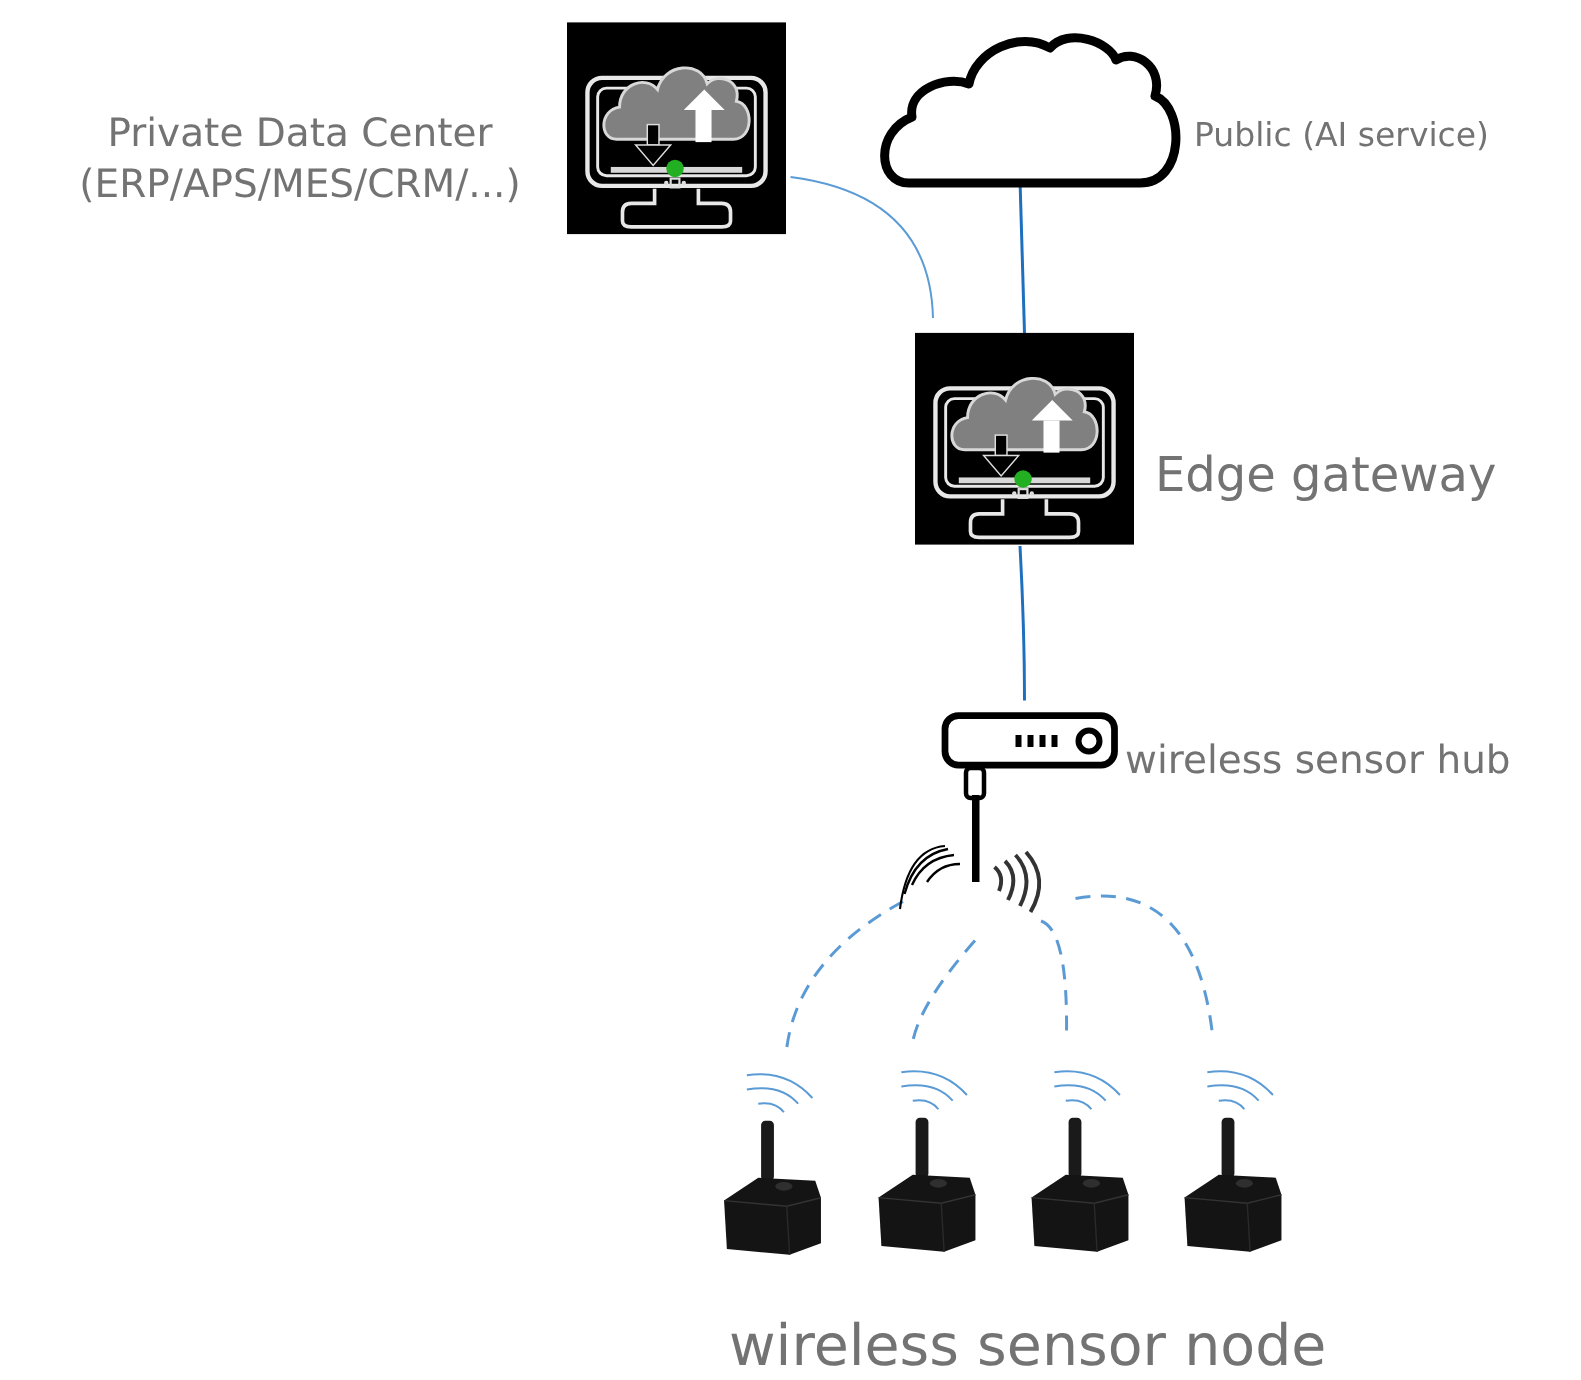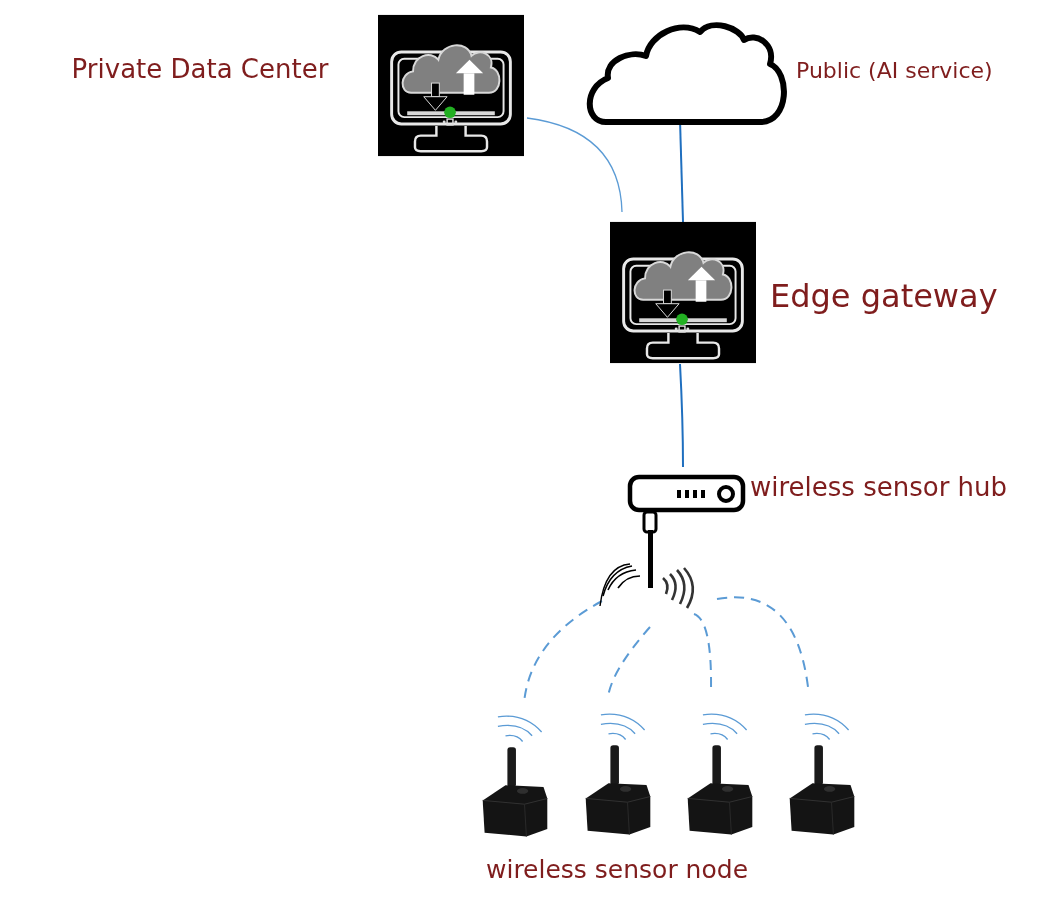--- a/index.html
+++ b/index.html
@@ -1,23 +1,23 @@
 <!DOCTYPE html>
 <html><head>
   <meta charset="utf-8">
   <style>
     html, body { margin: 0; padding: 0; background: #ffffff; }
     body { width: 1054px; height: 920px; position: relative; overflow: hidden;
            font-family: "DejaVu Sans", sans-serif; color: #000; }
-    .label { position: absolute; white-space: nowrap; color: #7f1d1d; }
+    .label { position: absolute; white-space: nowrap; color: #737373; margin-top: 20px; }
     #lbl-private { left: 30px; top: 52px; width: 340px; text-align: center; font-size: 26px; line-height: 34px; }
     #lbl-public { left: 796px; top: 58px; font-size: 22px; }
     #lbl-edge { left: 770px; top: 277px; font-size: 32px; }
     #lbl-hub { left: 750px; top: 472px; font-size: 26px; text-align: right; }
-    #lbl-node { left: 486px; top: 855px; font-size: 25px; }
+    #lbl-node { left: 486px; top: 855px; font-size: 38px; }
     svg.canvas { position: absolute; left: 0; top: 0; }
   </style>
 </head>
 <body>
 
 <svg class="canvas" width="1054" height="920" viewBox="0 0 1054 920">
   <defs>
 
     <symbol id="monitor-cloud" viewBox="0 0 150 145">
       <rect x="0" y="0" width="150" height="145" fill="#000"></rect>
@@ -117,17 +117,18 @@
   <g>
       <use href="#sensor-node" x="682" y="698" width="76" height="140"></use>
     </g>
   <g>
       <use href="#sensor-node" x="784" y="698" width="76" height="140"></use>
     </g>
 </svg>
 
 <div id="lbl-private" class="label">
   <div>Private Data Center</div>
+  <div>(ERP/APS/MES/CRM/...)</div>
 </div>
 <div id="lbl-public" class="label">Public (AI service)</div>
 <div id="lbl-edge" class="label">Edge gateway</div>
 <div id="lbl-hub" class="label">wireless sensor hub</div>
 <div id="lbl-node" class="label">wireless sensor node</div>
 
 </body></html>

